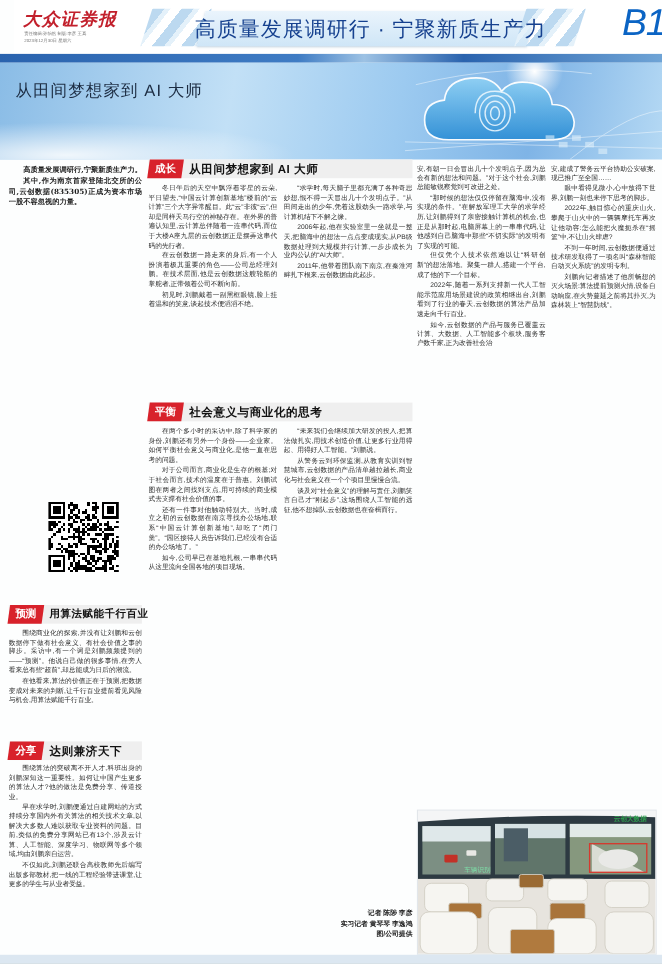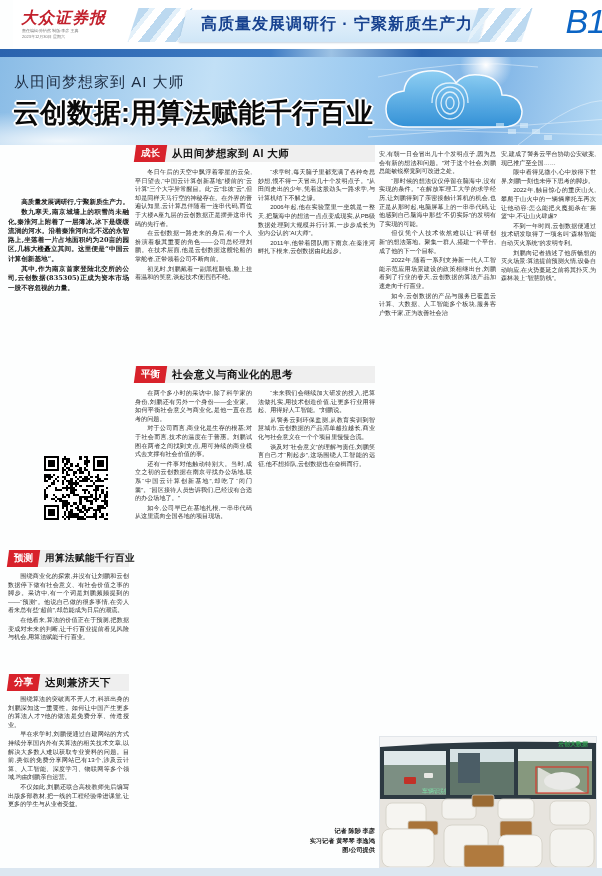--- a/index.html
+++ b/index.html
@@ -5,21 +5,21 @@
   html,body{margin:0;padding:0;}
   body{background:#9fb3c4;font-family:"Liberation Sans",sans-serif;}
   #page{position:relative;width:602px;height:876px;margin:0 auto;background:#fdfefe;overflow:hidden;}
   
   #hdr{position:absolute;left:13px;top:0;width:602px;height:48px;background:#fff;}
   .logo{position:absolute;left:8px;top:8px;color:#c2202c;font-family:"DejaVu Serif",serif;font-weight:bold;font-size:16px;letter-spacing:1px;font-style:italic;}
   .meta{position:absolute;left:9px;top:28px;font-size:4px;color:#777;line-height:6px;width:120px;}
   .banner-wrap{position:absolute;left:120px;top:4px;width:390px;height:42px;}
   .slash{position:absolute;top:4px;width:54px;height:34px;background:repeating-linear-gradient(115deg,#bcd9f0 0 10px,#e4f1fa 10px 15px,transparent 15px 24px);transform:skewX(-18deg);}
   .banner{position:absolute;left:50px;top:6px;width:300px;height:32px;background:linear-gradient(180deg,#eaf4fc,#cfe6f7);transform:skewX(-14deg);box-shadow:0 1px 2px rgba(40,90,140,.25);}
-  .banner-text{position:absolute;left:44px;top:10px;width:320px;text-align:center;font-size:16px;font-weight:700;color:#16418f;letter-spacing:1px;}
+  .banner-text{position:absolute;left:44px;top:10px;width:320px;text-align:center;font-size:19px;font-weight:400;color:#16418f;letter-spacing:1px;}
   .pageno{position:absolute;right:10px;top:2px;font-size:34px;font-weight:400;color:#0b64c4;font-style:italic;letter-spacing:-1px;}
   #hdr-bar{position:absolute;left:0;top:49px;width:602px;height:8px;background:linear-gradient(90deg,#2a63ae 0%,#3f7cc4 45%,#9dc2e4 55%,#2a63ae 70%,#6fa4d6 100%);}
   
   #hero{position:absolute;left:0;top:57px;width:602px;height:88px;background:linear-gradient(100deg,#8abce6 0%,#c2e0f6 35%,#9ccaf0 60%,#7fb4e6 80%,#b5d9f4 100%);overflow:hidden;}
   .hero-cloudbg{position:absolute;left:-30px;bottom:-26px;width:300px;height:60px;background:radial-gradient(ellipse at 30% 50%,rgba(255,255,255,.85),rgba(255,255,255,0) 70%);}
   .kicker{position:absolute;left:14px;top:16px;font-size:15px;color:#1c2c42;font-weight:500;letter-spacing:1px;}
   .headline{position:absolute;left:13px;top:38px;font-size:27px;font-weight:900;color:#0a0a0a;letter-spacing:0px;
     text-shadow:-2px 0 #fff,2px 0 #fff,0 -2px #fff,0 2px #fff,-1px -1px #fff,1px 1px #fff,-1px 1px #fff,1px -1px #fff;}
   
   .col{position:absolute;overflow:hidden;font-size:6.1px;line-height:8.6px;color:#2e2e2e;text-align:justify;}
@@ -84,26 +84,24 @@
       </g>
       <g fill="#dff0fb" opacity="0.6">
         <rect x="128" y="66" width="8" height="5"></rect>
           <rect x="140" y="72" width="8" height="5"></rect>
           <rect x="152" y="66" width="8" height="5"></rect>
           <rect x="164" y="72" width="8" height="5"></rect>
           <rect x="176" y="78" width="8" height="5"></rect>
       </g>
     </svg>
     <div class="kicker">从田间梦想家到 AI 大师</div>
-    <div class="headline">云创数据:用算法赋能千行百业</div>
-  </div>
-
-  <div class="col intro" style="left:8px;top:150px;width:121px;height:303px;margin-top:48px;">
+  </div>
+
+  <div class="col intro" style="left:8px;top:150px;width:121px;height:303px;">
     <p>高质量发展调研行,宁聚新质生产力。</p>
-    <p>数九寒天,南京城墙上的积雪尚未融化,秦淮河上附着了一层薄冰,冰下是缓缓流淌的河水。沿着秦淮河向北不远的永智路上,坐落着一片占地面积约为20亩的园区,几栋大楼矗立其间。这里便是“中国云计算创新基地”。</p>
     <p>其中,作为南京首家登陆北交所的公司,云创数据(835305)正成为资本市场一股不容忽视的力量。</p>
   </div>
 
   <svg id="qr" viewBox="0 0 29 29" shape-rendering="crispEdges">
       <rect x="0" y="0" width="29" height="29" fill="#fff"></rect>
       <rect x="9" y="0" width="1" height="1" fill="#000"></rect>
       <rect x="16" y="0" width="1" height="1" fill="#000"></rect>
       <rect x="18" y="0" width="1" height="1" fill="#000"></rect>
       <rect x="19" y="0" width="1" height="1" fill="#000"></rect>
       <rect x="8" y="1" width="1" height="1" fill="#000"></rect>

